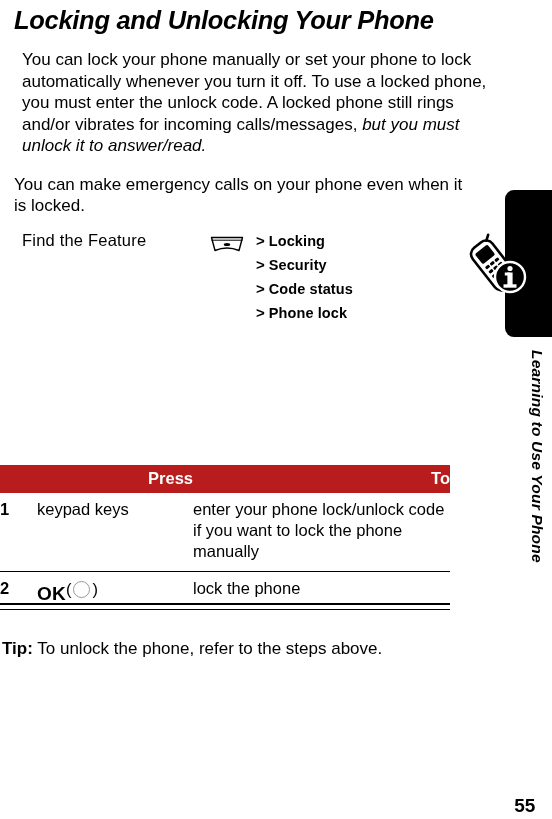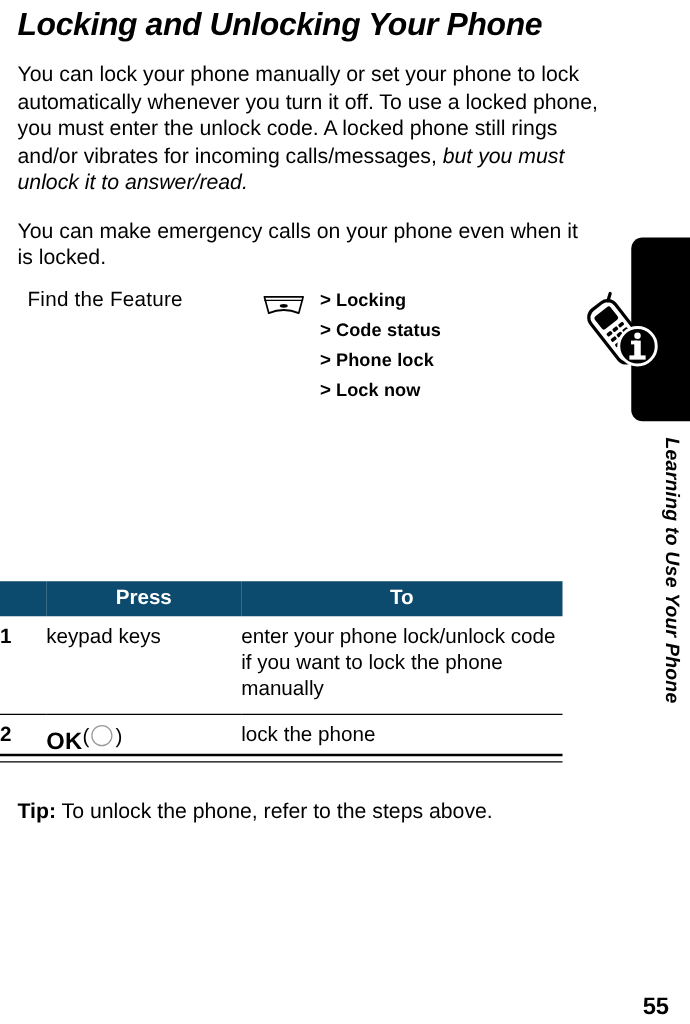--- a/index.html
+++ b/index.html
@@ -37,21 +37,21 @@
     padding-top: 6px;
     width: 430px;
   }
 
   .body-para {
     font-size: 17px;
     line-height: 21.5px;
     margin: 0;
     width: 468px;
   }
-  .body-para.first { margin-top: 14px; }
+  .body-para.first { margin-top: 14px; margin-left: 8px; }
   .body-para.second { margin-top: 17px; width: 460px;}
   .body-para em { font-style: italic; }
 
   .section-title {
     font-size: 19.5px;
     font-weight: bold;
     font-style: italic;
     letter-spacing: -0.2px;
     margin: 0;
     padding-top: 17px;
@@ -101,23 +101,23 @@
 
   
   .steps-table {
     position: absolute;
     left: 0;
     top: 465px;
     width: 450px;
     border-collapse: collapse;
   }
   .steps-table th {
-    background: #0c4a6e;
+    background: #b91c1c;
     color: #ffffff;
-    text-align: center;
+    text-align: right;
     font-size: 16.5px;
     font-weight: bold;
     padding: 4px 0 5px 0;
     vertical-align: middle;
     height: 18px;
   }
   .th-num { width: 37px; }
   .th-press { width: 156px; }
   .th-to { width: 257px; }
 
@@ -167,21 +167,21 @@
     width: 450px;
     border-top: 2px solid #000000;
   }
   .table-bottom-rule.second {
     border-top: 1px solid #000000;
   }
 
   
   .tip {
     position: absolute;
-    left: 14px;
+    left: 2px;
     top: 638px;
     font-size: 17px;
     line-height: 21px;
   }
   .tip b { font-weight: bold; }
 
   
   .side-tab {
     position: absolute;
     right: 0;
@@ -245,23 +245,23 @@
       <span class="fif-menu-icon">
         <svg viewBox="0 0 34 18" width="34" height="18">
           <path d="M1.5 2.5 L32.5 2.5 L29 15.5 Q17 10.5 5 15.5 Z" fill="#ffffff" stroke="#000000" stroke-width="1.4" stroke-linejoin="round"></path>
           <line x1="1.5" y1="5.2" x2="32.5" y2="5.2" stroke="#000000" stroke-width="1"></line>
           <ellipse cx="17" cy="9.6" rx="3.2" ry="1.5" fill="#000000"></ellipse>
         </svg>
       </span>
 
       <div class="fif-steps">
         <div class="fif-step"><span class="gt">&gt;</span><span class="nm">Locking</span></div>
+        <div class="fif-step"><span class="gt">&gt;</span><span class="nm">Security</span></div>
         <div class="fif-step"><span class="gt">&gt;</span><span class="nm">Code status</span></div>
         <div class="fif-step"><span class="gt">&gt;</span><span class="nm">Phone lock</span></div>
-        <div class="fif-step"><span class="gt">&gt;</span><span class="nm">Lock now</span></div>
       </div>
 
     </div>
   </div>
 
   <table class="steps-table">
     <thead>
       <tr>
         <th class="th-num"></th>
         <th class="th-press">Press</th>

